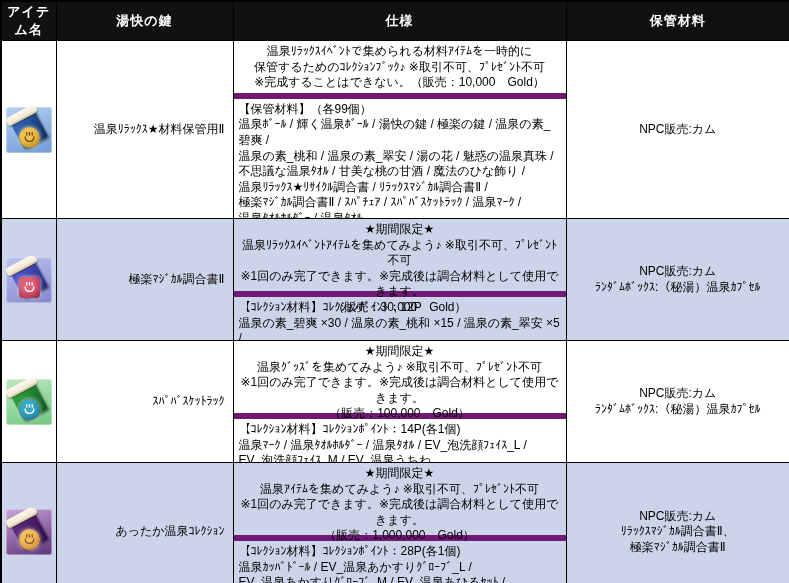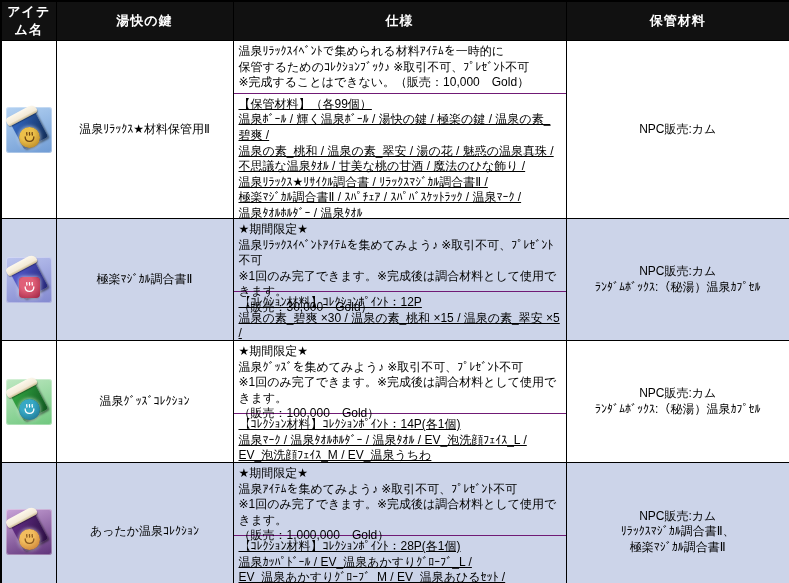--- a/index.html
+++ b/index.html
@@ -4,26 +4,26 @@
 <style>
   html,body{margin:0;padding:0;background:#ffffff;}
   body{font-family:"Liberation Sans","DejaVu Sans",sans-serif;color:#000;}
   .wrap{width:789px;}
   table{border-collapse:collapse;table-layout:fixed;width:789px;border:2px solid #000;}
   th,td{border:1px solid #000;box-sizing:border-box;overflow:hidden;}
   th{background:#111111;color:#fff;font-size:13px;font-weight:bold;height:22px;padding:1px 2px;letter-spacing:1px;}
   col.c-icon{width:55px;} col.c-name{width:177px;} col.c-spec{width:333px;} col.c-get{width:224px;}
   tr.alt td{background:#ccd4e9;}
   td{font-size:12px;line-height:1.3;}
-  .name-cell{padding:2px 8px;text-align:center;vertical-align:middle;}
+  .name-cell{padding:2px 8px;text-align:right;vertical-align:middle;}
   .get-cell{text-align:center;vertical-align:middle;white-space:pre-line;padding:2px 3px;}
   .spec-cell{padding:0;vertical-align:top;}
   .spec-wrap{display:flex;flex-direction:column;height:100%;}
-  .spec-desc{padding:3px 5px 2px 5px;border-bottom:1px solid #701a75;white-space:pre-line;}
-  .spec-mats{padding:3px 5px 2px 5px;flex:1;white-space:pre-line;text-decoration:underline;}
+  .spec-desc{padding:3px 5px 2px 5px;border-bottom:6px solid #701a75;white-space:pre-line;text-align:center;}
+  .spec-mats{padding:3px 5px 2px 5px;flex:1;white-space:pre-line;}
   tr.r1{height:178px;} tr.r2{height:122px;} tr.r3{height:122px;} tr.r4{height:139px;}
   .r1 .spec-wrap{height:177px;} .r2 .spec-wrap{height:121px;}
   .r3 .spec-wrap{height:121px;} .r4 .spec-wrap{height:138px;}
   .r1 .spec-desc{height:62px;} .r2 .spec-desc,.r3 .spec-desc,.r4 .spec-desc{height:67px;}
   .icon-cell{text-align:center;vertical-align:middle;padding:0;}
   .tile{position:relative;width:46px;height:46px;margin:0 auto;border-radius:3px;
         background:linear-gradient(160deg,var(--tile,#cfe0f5) 0%,var(--tile2,#8fb2e0) 100%);
         box-shadow:inset 0 0 0 1px rgba(255,255,255,.35);}
   .book{position:absolute;left:9px;top:5px;width:27px;height:33px;border-radius:2px;
         transform:rotate(-28deg);
@@ -127,21 +127,21 @@
         <div class="emblem">
           <svg viewBox="0 0 24 24" width="13" height="13" fill="none" stroke="currentColor" stroke-width="2.4" stroke-linecap="round">
             <path d="M7 3c-1.2 1.8 1.2 2.7 0 4.5"></path>
                   <path d="M12 3c-1.2 1.8 1.2 2.7 0 4.5"></path>
                   <path d="M17 3c-1.2 1.8 1.2 2.7 0 4.5"></path>
             <path d="M4 11c0 5 3.6 8 8 8s8-3 8-8"></path>
           </svg>
         </div>
       </div>
     </td>
-    <td class="name-cell">温泉ｸﾞｯｽﾞｺﾚｸｼｮﾝ</td>
+    <td class="name-cell">ｽﾊﾟﾊﾞｽｹｯﾄﾗｯｸ</td>
     <td class="spec-cell">
       <div class="spec-wrap">
         <div class="spec-desc">★期間限定★
 温泉ｸﾞｯｽﾞを集めてみよう♪ ※取引不可、ﾌﾟﾚｾﾞﾝﾄ不可
 ※1回のみ完了できます。※完成後は調合材料として使用できます。
 （販売：100,000　Gold）</div>
         <div class="spec-mats">【ｺﾚｸｼｮﾝ材料】ｺﾚｸｼｮﾝﾎﾟｲﾝﾄ：14P(各1個)
 温泉ﾏｰｸ / 温泉ﾀｵﾙﾎﾙﾀﾞｰ / 温泉ﾀｵﾙ / EV_泡洗顔ﾌｪｲｽ_L /
 EV_泡洗顔ﾌｪｲｽ_M / EV_温泉うちわ</div>
       </div>

